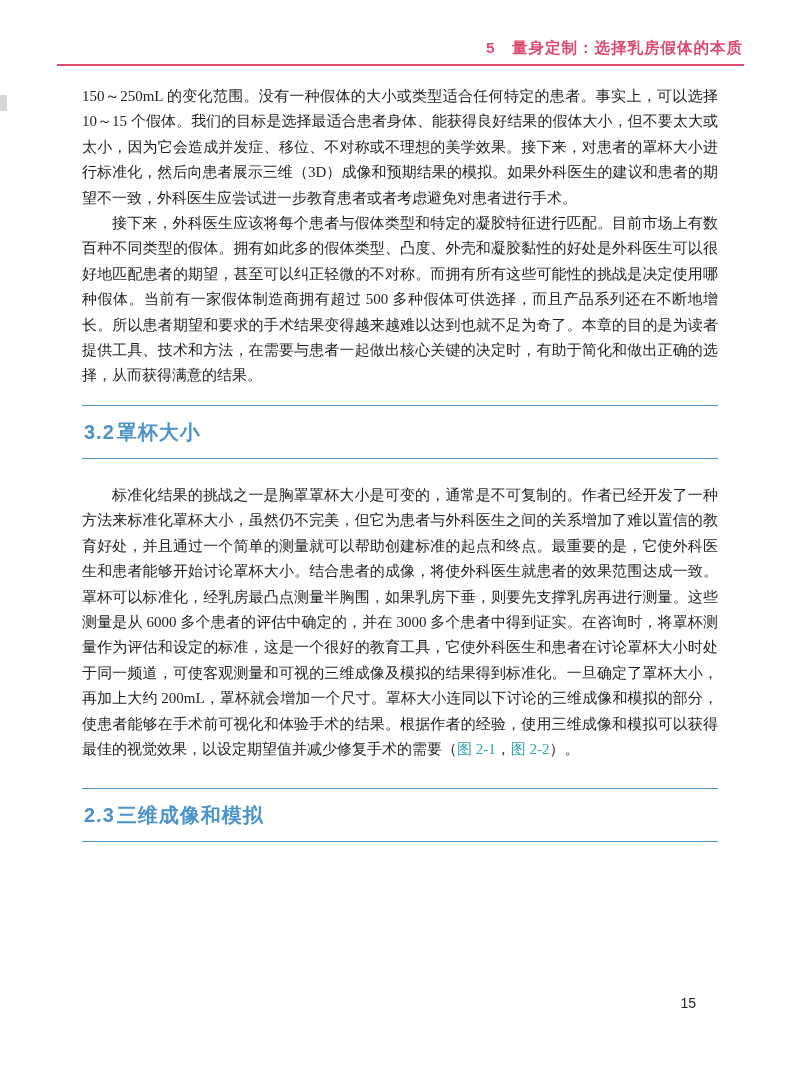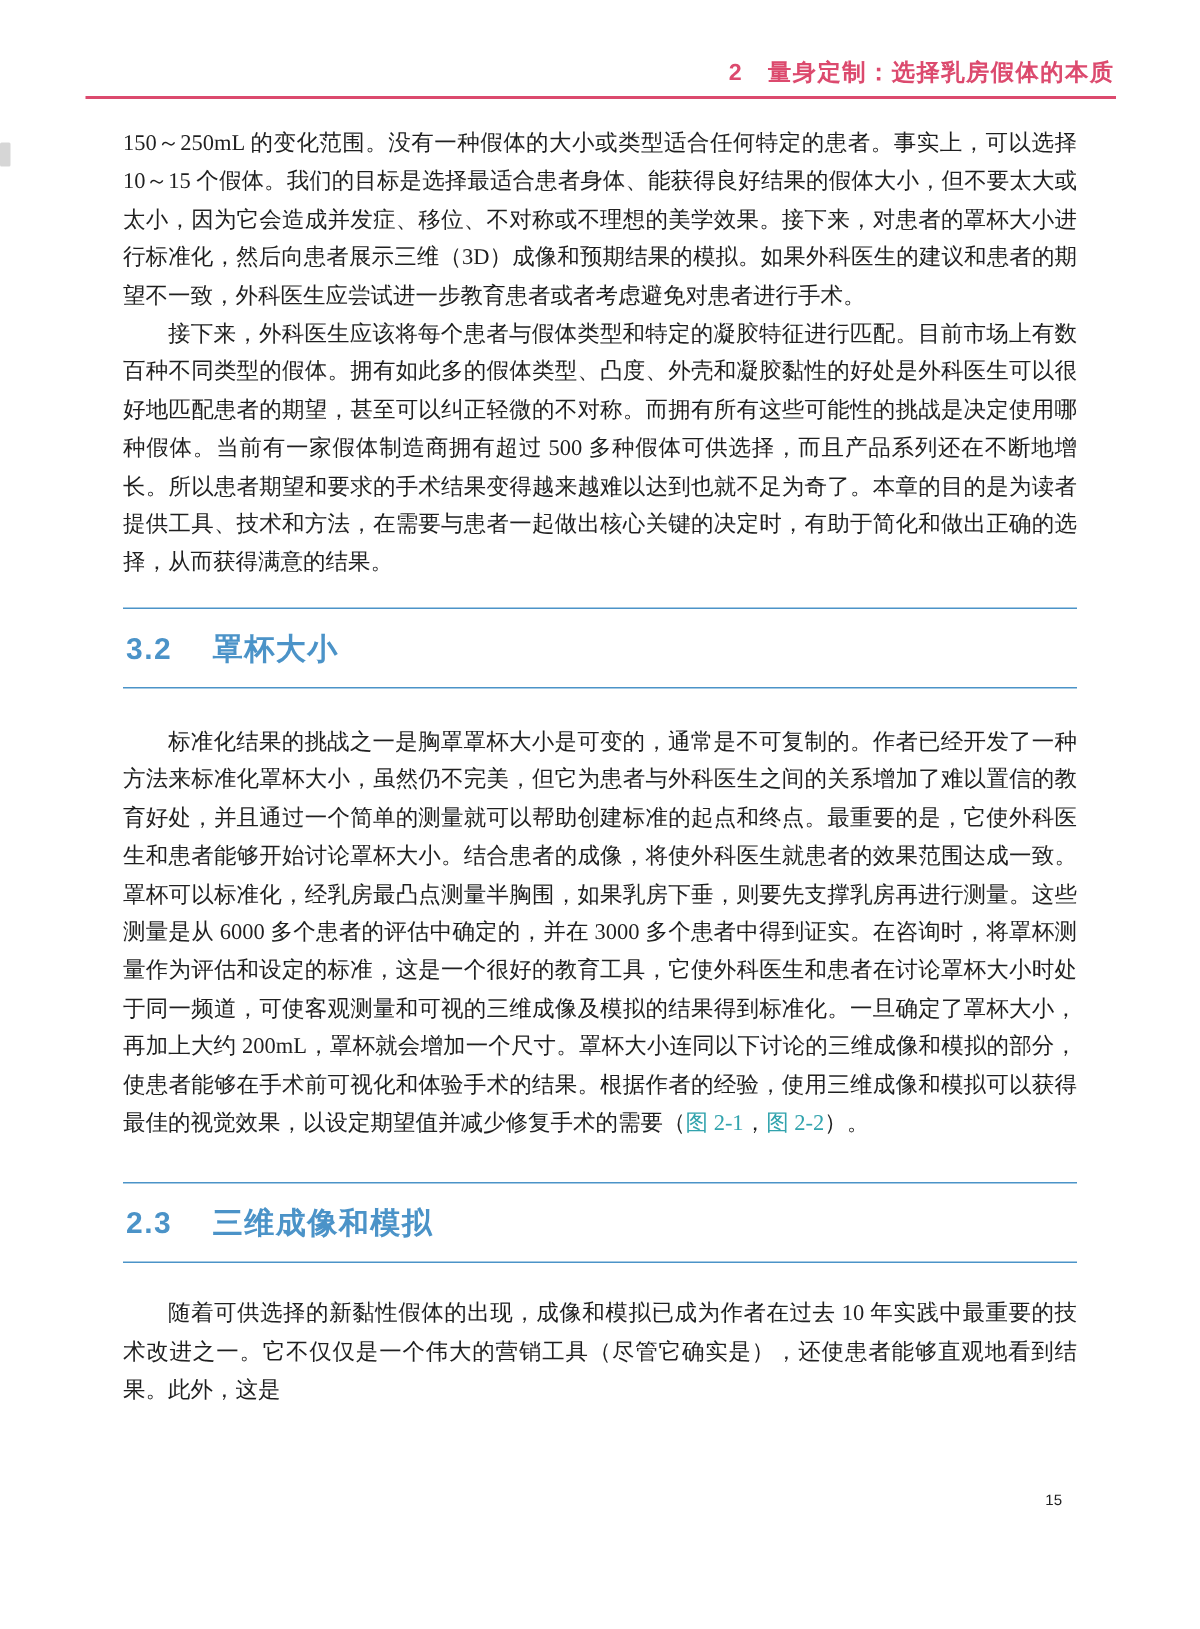--- a/index.html
+++ b/index.html
@@ -47,56 +47,55 @@
     margin:16px 0 24px 0;
     padding:13px 2px 12px 2px;
   }
   .section-block.second{margin:26px 0 22px 0;}
   .section-block h2{
     margin:0;
     font-family:"Liberation Sans","DejaVu Sans",sans-serif;
     font-weight:700;font-size:20px;letter-spacing:1px;
     color:var(--heading-blue,#4b93c8);
   }
-  .sec-title{margin-left:27px;}
+  .sec-title{margin-left:2px;}
   
   .figref{color:var(--figref-teal,#31a3ad);cursor:pointer;}
   
   .page-number{
-    position:absolute;top:995px;right:92px;
+    position:absolute;top:995px;right:104px;
     font-family:"Liberation Sans","DejaVu Sans",sans-serif;
-    font-size:10px;color:#222222;padding-left:44px;
+    font-size:14px;color:#222222;padding-left:44px;
   }
 </style>
 </head>
 <body>
 
 <div class="page">
 
   <div class="scan-artifact"></div>
 
-  <div class="chapter-header">2　量身定制：选择乳房假体的本质</div>
+  <div class="chapter-header">5　量身定制：选择乳房假体的本质</div>
   <div class="header-rule"></div>
 
   <div class="content">
 
     <p class="body">150～250mL 的变化范围。没有一种假体的大小或类型适合任何特定的患者。事实上，可以选择 10～15 个假体。我们的目标是选择最适合患者身体、能获得良好结果的假体大小，但不要太大或太小，因为它会造成并发症、移位、不对称或不理想的美学效果。接下来，对患者的罩杯大小进行标准化，然后向患者展示三维（3D）成像和预期结果的模拟。如果外科医生的建议和患者的期望不一致，外科医生应尝试进一步教育患者或者考虑避免对患者进行手术。</p>
 
     <p class="body indent">接下来，外科医生应该将每个患者与假体类型和特定的凝胶特征进行匹配。目前市场上有数百种不同类型的假体。拥有如此多的假体类型、凸度、外壳和凝胶黏性的好处是外科医生可以很好地匹配患者的期望，甚至可以纠正轻微的不对称。而拥有所有这些可能性的挑战是决定使用哪种假体。当前有一家假体制造商拥有超过 500 多种假体可供选择，而且产品系列还在不断地增长。所以患者期望和要求的手术结果变得越来越难以达到也就不足为奇了。本章的目的是为读者提供工具、技术和方法，在需要与患者一起做出核心关键的决定时，有助于简化和做出正确的选择，从而获得满意的结果。</p>
 
     <div class="section-block">
       <h2><span class="sec-num">3.2</span><span class="sec-title">罩杯大小</span></h2>
     </div>
 
 
     <p class="body indent"><span>标准化结果的挑战之一是胸罩罩杯大小是可变的，通常是不可复制的。作者已经开发了一种方法来标准化罩杯大小，虽然仍不完美，但它为患者与外科医生之间的关系增加了难以置信的教育好处，并且通过一个简单的测量就可以帮助创建标准的起点和终点。最重要的是，它使外科医生和患者能够开始讨论罩杯大小。结合患者的成像，将使外科医生就患者的效果范围达成一致。罩杯可以标准化，经乳房最凸点测量半胸围，如果乳房下垂，则要先支撑乳房再进行测量。这些测量是从 6000 多个患者的评估中确定的，并在 3000 多个患者中得到证实。在咨询时，将罩杯测量作为评估和设定的标准，这是一个很好的教育工具，它使外科医生和患者在讨论罩杯大小时处于同一频道，可使客观测量和可视的三维成像及模拟的结果得到标准化。一旦确定了罩杯大小，再加上大约 200mL，罩杯就会增加一个尺寸。罩杯大小连同以下讨论的三维成像和模拟的部分，使患者能够在手术前可视化和体验手术的结果。根据作者的经验，使用三维成像和模拟可以获得最佳的视觉效果，以设定期望值并减少修复手术的需要（</span><span class="figref">图 2-1</span><span>，</span><span class="figref">图 2-2</span><span>）。</span></p>
 
     <div class="section-block second">
       <h2><span class="sec-num">2.3</span><span class="sec-title">三维成像和模拟</span></h2>
     </div>
 
-    <p class="body indent">随着可供选择的新黏性假体的出现，成像和模拟已成为作者在过去 10 年实践中最重要的技术改进之一。它不仅仅是一个伟大的营销工具（尽管它确实是），还使患者能够直观地看到结果。此外，这是</p>
 
   </div>
 
   <div class="page-number">15</div>
 
 </div>
 
 </body></html>

